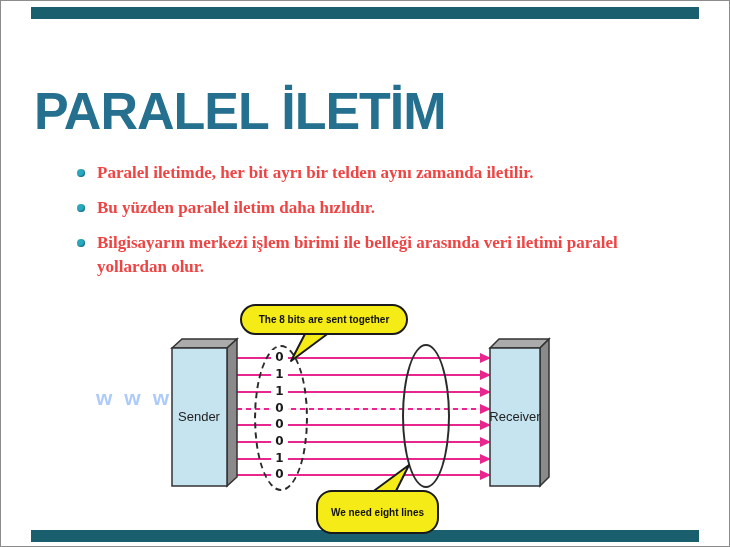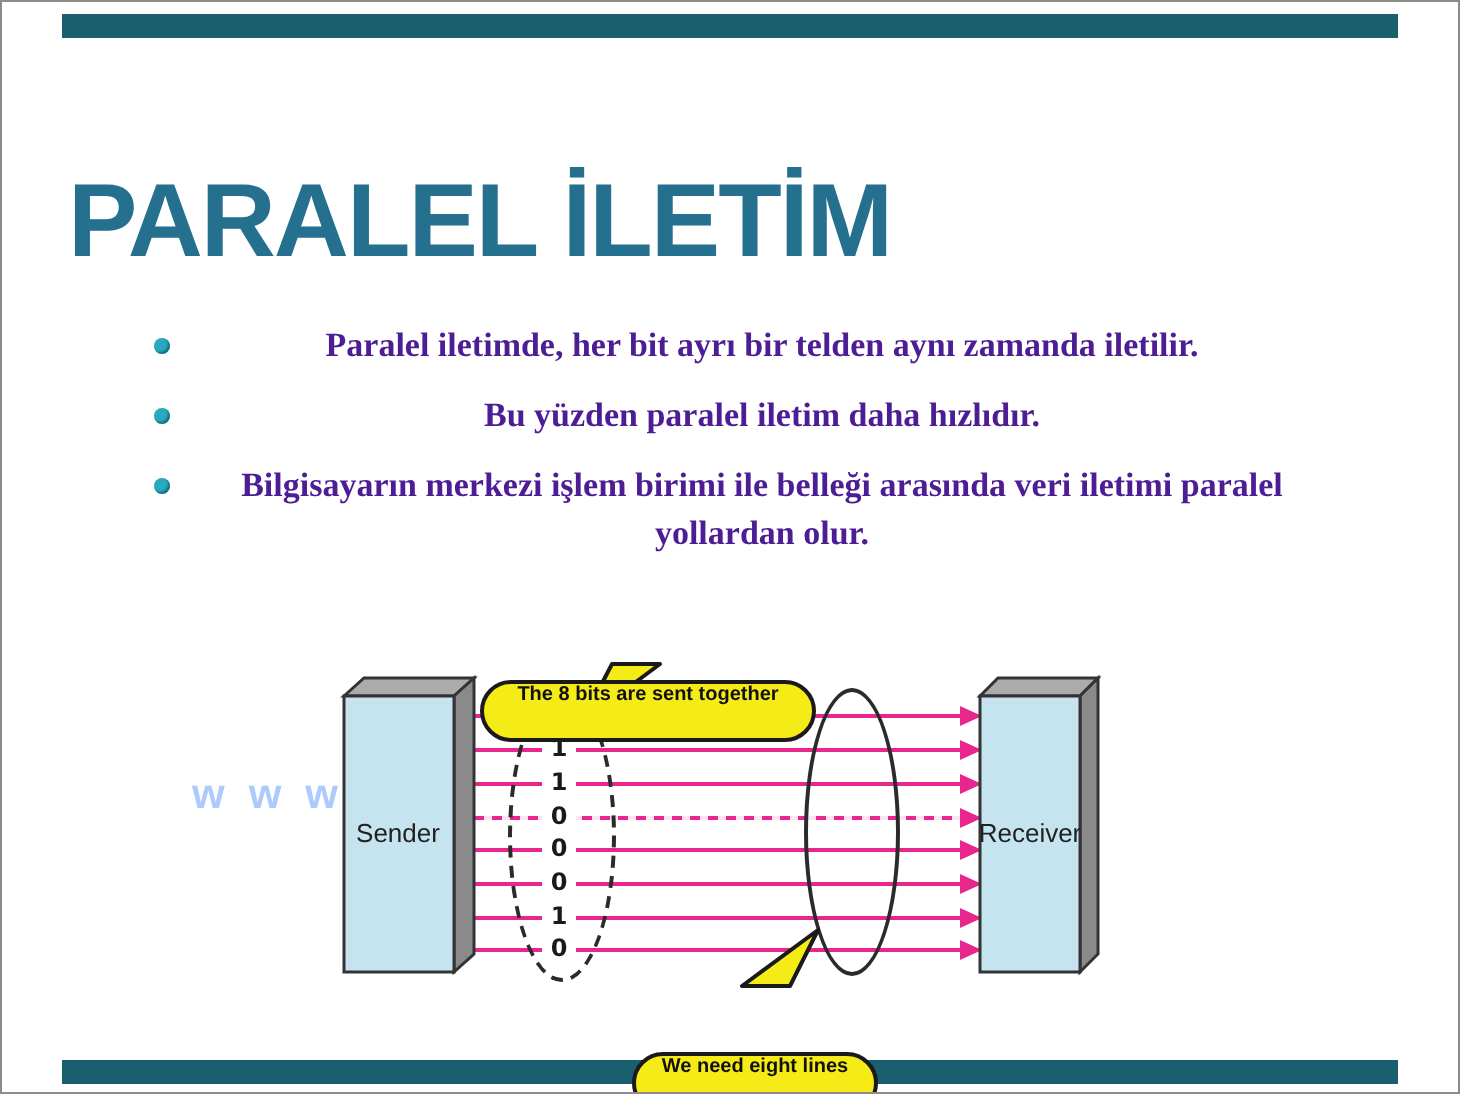--- a/index.html
+++ b/index.html
@@ -16,21 +16,21 @@
   .title{
     position:absolute;left:33px;top:80px;margin:0;
     font-size:52px;font-weight:600;letter-spacing:-1px;color:#24708E;
     font-family:"Liberation Sans",sans-serif;white-space:nowrap;
   }
   
   .bullets{position:absolute;left:72px;top:160px;width:592px;margin:0;padding:0;list-style:none;}
   .bullets li{
     position:relative;margin:0 0 11px 0;padding-left:24px;
     font-family:"Liberation Serif",serif;font-weight:700;
-    font-size:17px;line-height:24px;color:#4c1d95;text-align:center;
+    font-size:17px;line-height:24px;color:#ef4444;
   }
   .dot{
     position:absolute;left:4px;top:8px;width:8px;height:8px;border-radius:50%;
     background:#29A8BE;box-shadow:inset -1px -1px 1px rgba(0,60,80,.5);
   }
   
   .diagram{position:absolute;left:0;top:0;width:728px;height:545px;}
   .pline{position:absolute;left:236px;width:244px;height:2px;background:#E9268E;z-index:1;}
   .pline::after{
     content:"";position:absolute;right:-10px;top:-4px;width:0;height:0;
@@ -47,28 +47,27 @@
   }
   .boxsvg{position:absolute;z-index:2;}
   .boxsvg text{font-family:"Liberation Sans",sans-serif;font-size:13px;fill:#222;}
   .watermark{
     position:absolute;left:95px;top:385px;width:370px;z-index:4;
     font:700 21px "Liberation Sans",sans-serif;letter-spacing:12px;
     color:#3b82f6;opacity:.42;pointer-events:none;
   }
   .tail{position:absolute;z-index:5;}
   .callout{
-    position:absolute;z-index:6;display:flex;justify-content:center;
+    position:absolute;z-index:6;display:flex;align-items:center;justify-content:center;
     background:#F5EB16;border:2px solid #1a1a1a;border-radius:16px;
     font:700 10px "Liberation Sans",sans-serif;color:#111;text-align:center;
     box-sizing:border-box;
-    margin-top:36px;
   }
   .callout.top{left:239px;top:303px;width:168px;height:31px;}
-  .callout.bottom{left:315px;top:489px;width:123px;height:31px;}
+  .callout.bottom{left:315px;top:489px;width:123px;height:44px;}
 </style>
 </head>
 <body>
 
 <div class="slide">
 
   <div class="accent-bar top"></div>
   <div class="accent-bar bottom"></div>
 
   <h1 class="title">PARALEL İLETİM</h1>

